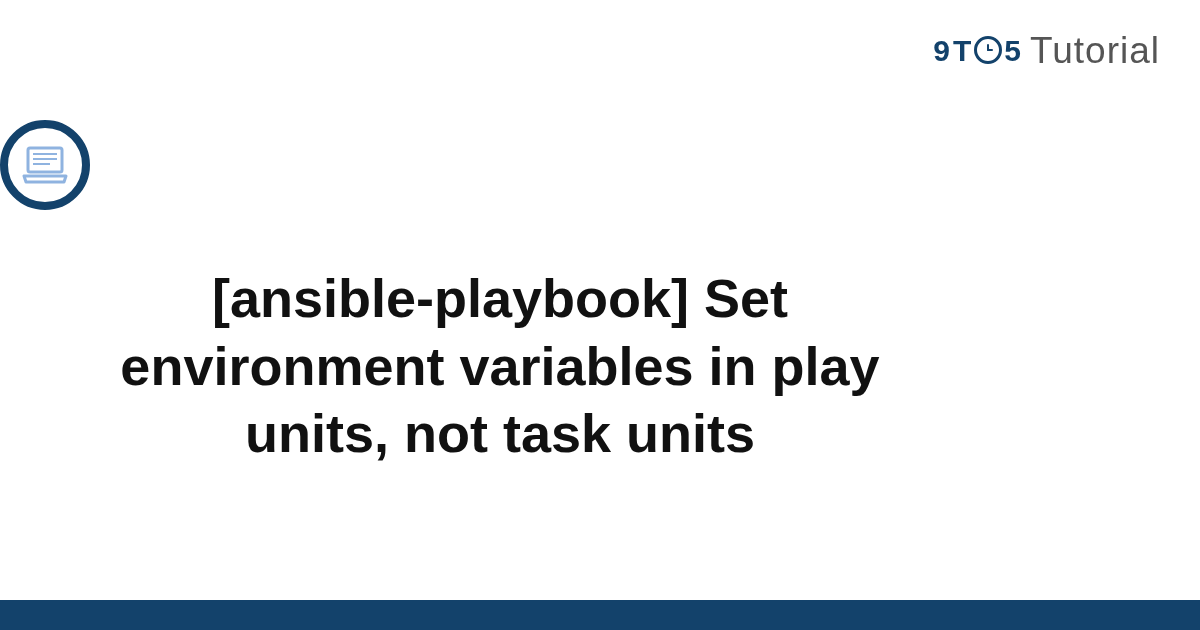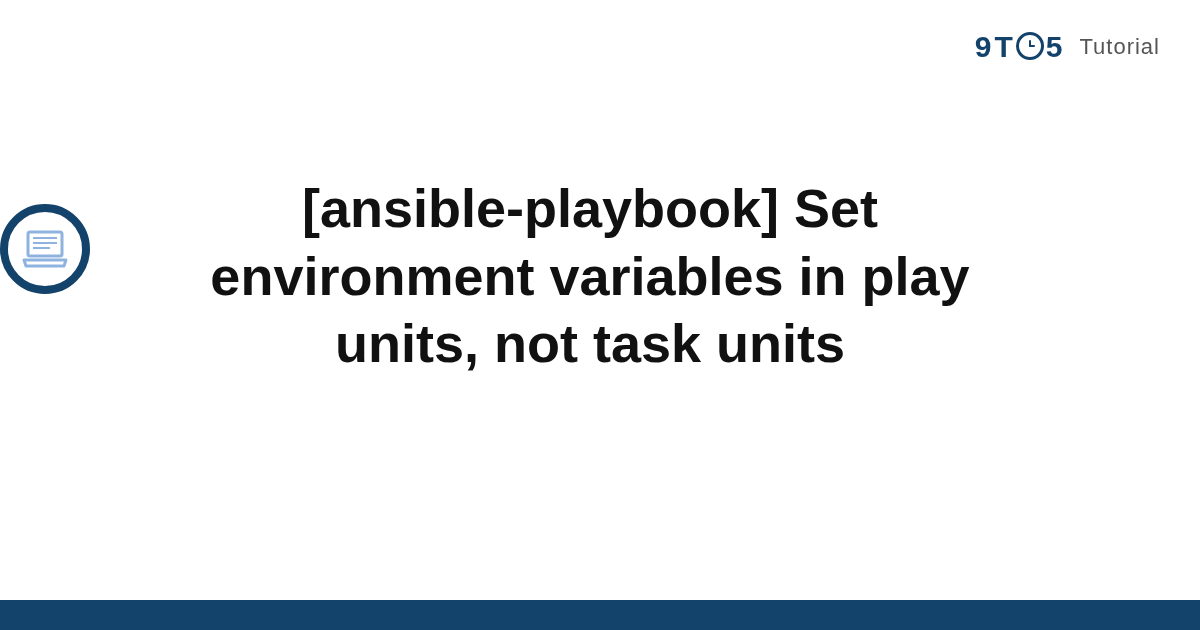--- a/index.html
+++ b/index.html
@@ -33,33 +33,32 @@
     border: 3px solid #13426b;
     border-radius: 50%;
     color: #13426b;
     font-size: 18px;
     font-weight: 700;
     line-height: 1;
     position: relative;
     top: -1px;
   }
   .brand .tutorial {
-    font-size: 22px;
+    font-size: 37px;
     color: #555;
     font-weight: 400;
-    margin-left: 14px;
+    margin-left: 6px;
   }
   .hero {
     position: absolute;
     top: 120px;
     left: 0;
     right: 0;
     display: flex;
-    flex-direction: row;
-    align-items: center;
+    flex-direction: column;
   }
   .hero-icon {
     width: 90px;
     height: 90px;
     border: 8px solid #13426b;
     border-radius: 50%;
     display: flex;
     align-items: center;
     justify-content: center;
     background: #fff;

